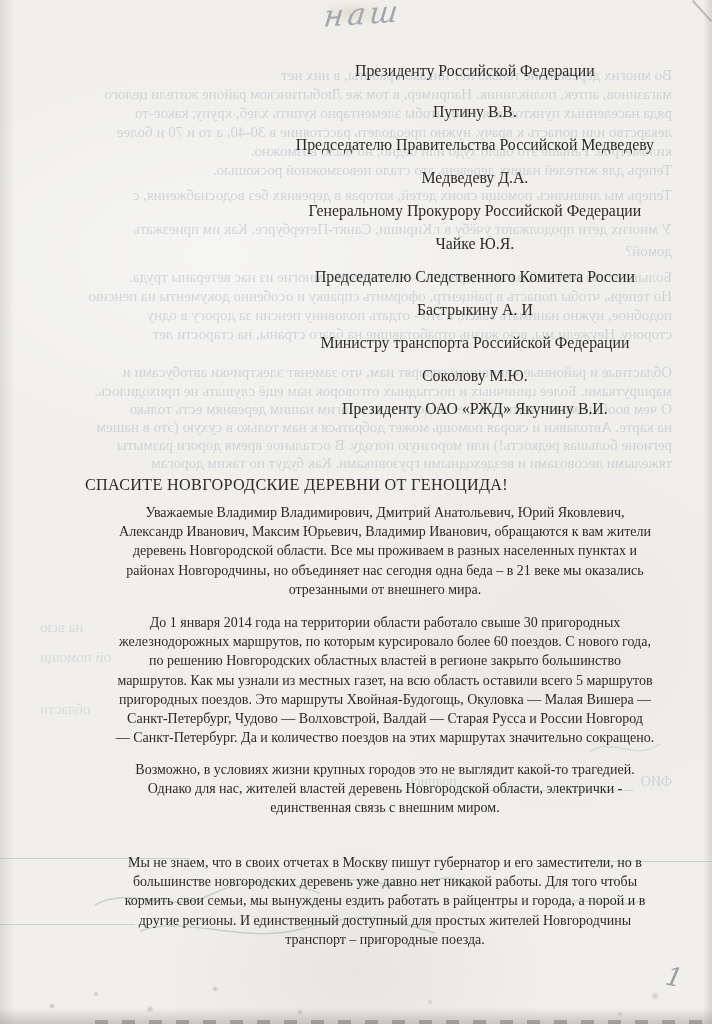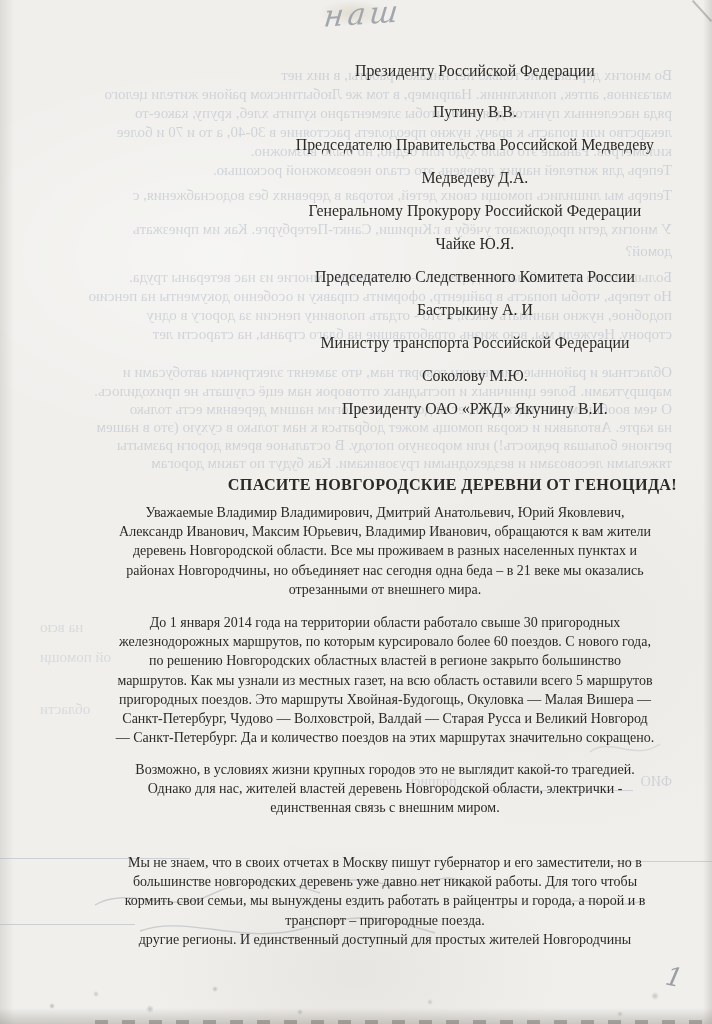--- a/index.html
+++ b/index.html
@@ -53,22 +53,22 @@
     font-style:italic;font-size:30px;letter-spacing:4px;color:#9aa0a8;
     transform:rotate(-4deg) skewX(-10deg);opacity:.9;}
   .hw-pagenum{position:absolute;left:666px;top:962px;font-family:"DejaVu Serif",serif;
     font-style:italic;font-size:26px;color:#8d9197;transform:rotate(12deg);opacity:.85;}
   .hw-svg{position:absolute;left:0;top:0;pointer-events:none;}
 
   
   .addr-block{position:absolute;top:62px;right:58px;text-align:center;font-size:15.8px;}
   .addr-line{line-height:17px;margin-bottom:16px;white-space:nowrap;}
   .addr-extra{padding-top:8px;}
-  .letter-title{position:absolute;top:476px;left:85px;width:592px;text-align:right;
-    font-weight:bold;font-size:16.2px;letter-spacing:.3px;white-space:nowrap;}
+  .letter-title{position:absolute;top:476px;left:85px;width:592px;text-align:left;
+    font-weight:normal;font-size:16.2px;letter-spacing:.3px;white-space:nowrap;}
   .para{position:absolute;left:85px;width:600px;font-size:14px;line-height:19.2px;text-align:center;}
   .p1{top:503px;} .p2{top:613px;} .p3{top:760px;} .p4{top:809px;margin-top:44px;}
   .pline{white-space:nowrap;}
   .content{position:relative;z-index:2;}
 </style>
 </head>
 <body>
 
 <div class="page">
 
@@ -147,36 +147,36 @@
       <div class="pline">районах Новгородчины, но объединяет нас сегодня одна беда – в 21 веке мы оказались</div>
       <div class="pline">отрезанными от внешнего мира.</div>
     </div>
 
     <div class="para p2">
       <div class="pline">До 1 января 2014 года на территории области работало свыше 30 пригородных</div>
       <div class="pline">железнодорожных маршрутов, по которым курсировало более 60 поездов. С нового года,</div>
       <div class="pline">по решению Новгородских областных властей в регионе закрыто большинство</div>
       <div class="pline">маршрутов. Как мы узнали из местных газет, на всю область оставили всего 5 маршрутов</div>
       <div class="pline">пригородных поездов. Это маршруты Хвойная-Будогощь, Окуловка — Малая Вишера —</div>
-      <div class="pline">Санкт-Петербург, Чудово — Волховстрой, Валдай — Старая Русса и Великий Новгород</div>
+      <div class="pline">Санкт-Петербург, Чудово — Волховстрой, Валдай — Старая Русса и России Новгород</div>
       <div class="pline">— Санкт-Петербург. Да и количество поездов на этих маршрутах значительно сокращено.</div>
     </div>
 
     <div class="para p3">
       <div class="pline">Возможно, в условиях жизни крупных городов это не выглядит какой-то трагедией.</div>
       <div class="pline">Однако для нас, жителей властей деревень Новгородской области, электрички -</div>
       <div class="pline">единственная связь с внешним миром.</div>
     </div>
 
     <div class="para p4">
       <div class="pline">Мы не знаем, что в своих отчетах в Москву пишут губернатор и его заместители, но в</div>
       <div class="pline">большинстве новгородских деревень уже давно нет никакой работы. Для того чтобы</div>
       <div class="pline">кормить свои семьи, мы вынуждены ездить работать в райцентры и города, а порой и в</div>
+      <div class="pline">другие регионы. И единственный доступный для простых жителей Новгородчины</div>
       <div class="pline">транспорт – пригородные поезда.</div>
-      <div class="pline">другие регионы. И единственный доступный для простых жителей Новгородчины</div>
     </div>
 
     <div class="hw-pagenum">1</div>
   </div>
 
   <div class="speckles"></div>
   <div class="bottom-smudge"></div>
   <div class="bottom-line"></div>
 </div>
 

